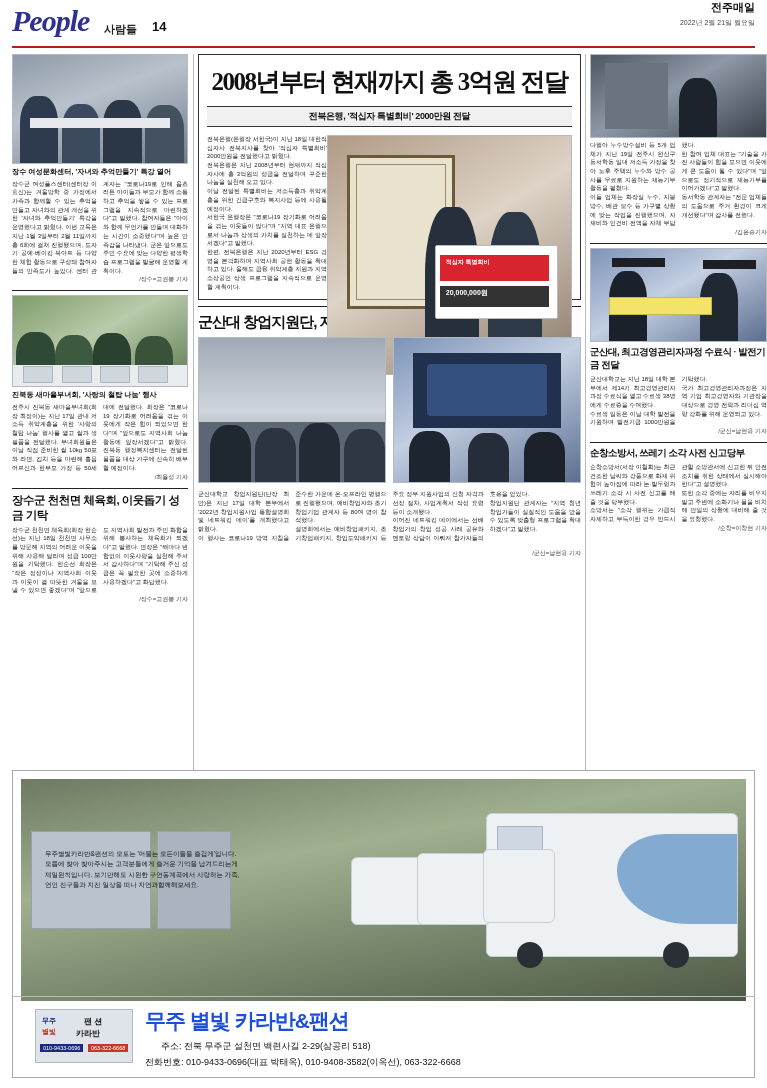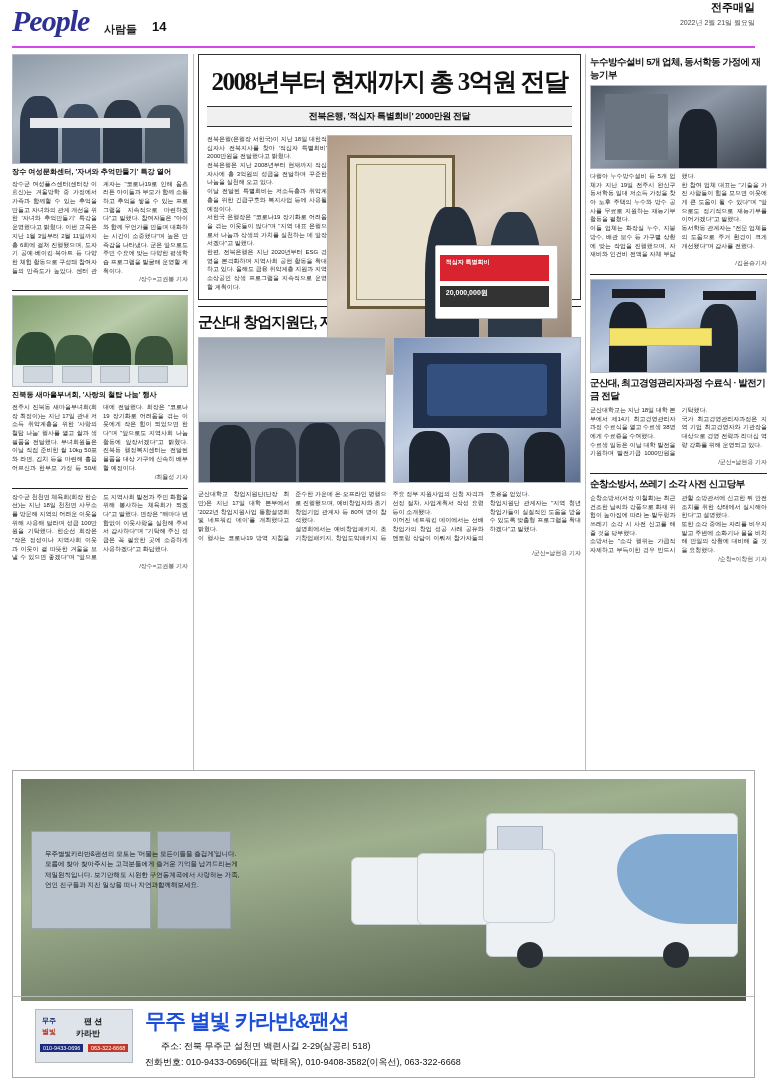--- a/index.html
+++ b/index.html
@@ -1,20 +1,20 @@
 <!DOCTYPE html>
 <html><head>
 <meta charset="utf-8">
 <style>
   html,body{margin:0;padding:0;background:#fff;}
   body{width:767px;height:1088px;font-family:"Liberation Sans",sans-serif;color:#111;position:relative;overflow:hidden;}
   .page{width:767px;height:1088px;position:relative;box-sizing:border-box;padding:0 12px;}
 
   
-  .masthead{position:relative;height:46px;border-bottom:2px solid #d946ef;}
+  .masthead{position:relative;height:46px;border-bottom:2px solid #b91c1c;}
   .paper-name{position:absolute;left:0;top:4px;font-family:"Liberation Serif",serif;font-style:italic;font-weight:bold;font-size:30px;color:#2e3192;letter-spacing:-1px;}
   .paper-sub{position:absolute;left:92px;top:22px;font-size:11px;font-weight:bold;color:#222;}
   .page-num{position:absolute;left:140px;top:19px;font-size:13px;font-weight:bold;}
   .brand-top{position:absolute;right:0;top:0;font-size:11px;font-weight:bold;color:#111;}
   .date-top{position:absolute;right:0;top:18px;font-size:7px;color:#444;}
 
   
   .col{box-sizing:border-box;}
   .photo{background:#c9ced6;position:relative;overflow:hidden;border:1px solid #b4bac3;}
   .cap{font-size:7.2px;line-height:1.35;color:#111;font-weight:bold;margin-top:3px;}
@@ -109,20 +109,21 @@
         <div style="position:absolute;left:28%;bottom:4%;width:16%;height:16%;background:#cfd6dd;border:1px solid #aeb6be;"></div>
         <div style="position:absolute;left:50%;bottom:4%;width:16%;height:16%;background:#cfd6dd;border:1px solid #aeb6be;"></div>
         <div style="position:absolute;left:72%;bottom:4%;width:16%;height:16%;background:#cfd6dd;border:1px solid #aeb6be;"></div>
       </div>
       <div class="cap">진북동 새마을부녀회, '사랑의 철탑 나눔' 행사</div>
       <div class="body-txt" style="column-count:2;">전주시 진북동 새마을부녀회(회장 최정이)는 지난 17일 관내 저소득 취약계층을 위한 '사랑의 철탑 나눔' 행사를 열고 쌀과 생필품을 전달했다. 부녀회원들은 이날 직접 준비한 쌀 10kg 50포와 라면, 김치 등을 마련해 홀몸 어르신과 한부모 가정 등 50세대에 전달했다. 회장은 "코로나19 장기화로 어려움을 겪는 이웃에게 작은 힘이 되었으면 한다"며 "앞으로도 지역사회 나눔 활동에 앞장서겠다"고 밝혔다. 진북동 행정복지센터는 전달된 물품을 대상 가구에 신속히 배부할 예정이다.</div>
       <div class="byline">/최율성 기자</div>
 
       <div class="rule"></div>
 
+      <div class="sec-head">장수군 천천면 체육회, 이웃돕기 성금 기탁</div>
       <div class="body-txt" style="column-count:2;">장수군 천천면 체육회(회장 한순선)는 지난 18일 천천면 사무소를 방문해 지역의 어려운 이웃을 위해 사용해 달라며 성금 100만원을 기탁했다. 한순선 회장은 "작은 정성이나 지역사회 이웃과 이웃이 곁 따뜻한 겨울을 보낼 수 있으면 좋겠다"며 "앞으로도 지역사회 발전과 주민 화합을 위해 봉사하는 체육회가 되겠다"고 말했다. 면장은 "해마다 변함없이 이웃사랑을 실천해 주셔서 감사하다"며 "기탁해 주신 성금은 꼭 필요한 곳에 소중하게 사용하겠다"고 화답했다.</div>
       <div class="byline">/장수=고권봉 기자</div>
     </div>
 
     <div class="mid-col col">
 
       <div style="border:1px solid #333;padding:6px 8px 8px;">
         <div class="lead-head">2008년부터 현재까지 총 3억원 전달</div>
         <div class="lead-sub">전북은행, '적십자 특별회비' 2000만원 전달</div>
 
@@ -170,21 +171,20 @@
 이 행사는 코로나19 방역 지침을 준수한 가운데 온·오프라인 병행으로 진행됐으며, 예비창업자와 초기 창업기업 관계자 등 80여 명이 참석했다.
 설명회에서는 예비창업패키지, 초기창업패키지, 창업도약패키지 등 주요 정부 지원사업의 신청 자격과 선정 절차, 사업계획서 작성 요령 등이 소개됐다.
 이어진 네트워킹 데이에서는 선배 창업가의 창업 성공 사례 공유와 멘토링 상담이 이뤄져 참가자들의 호응을 얻었다.
 창업지원단 관계자는 "지역 청년 창업가들이 실질적인 도움을 받을 수 있도록 맞춤형 프로그램을 확대하겠다"고 말했다.</div>
       </div>
       <div class="byline">/군산=남현용 기자</div>
     </div>
 
     <div class="right-col col">
 
-      <div class="sec-head" style="font-size:9.5px;">누수방수설비 5개 업체, 동서학동 가정에 재능기부</div>
       <div class="photo dark-ph" style="height:82px;">
         <div style="position:absolute;left:8%;top:10%;width:36%;height:80%;background:#6a7480;"></div>
         <div class="person" style="left:50%;height:72%;background:#1c232c;"></div>
       </div>
       <div class="body-txt" style="column-count:2;white-space:pre-line;">다행아 누수방수설비 등 5개 업체가 지난 19일 전주시 완산구 동서학동 일대 저소득 가정을 찾아 노후 주택의 누수와 방수 공사를 무료로 지원하는 재능기부 활동을 펼쳤다.
 이들 업체는 화장실 누수, 지붕 방수, 배관 보수 등 가구별 상황에 맞는 작업을 진행했으며, 자재비와 인건비 전액을 자체 부담했다.
 한 참여 업체 대표는 "기술을 가진 사람들이 힘을 모으면 이웃에게 큰 도움이 될 수 있다"며 "앞으로도 정기적으로 재능기부를 이어가겠다"고 말했다.
 동서학동 관계자는 "전문 업체들의 도움으로 주거 환경이 크게 개선됐다"며 감사를 전했다.</div>
       <div class="byline">/김윤승기자</div>
 

